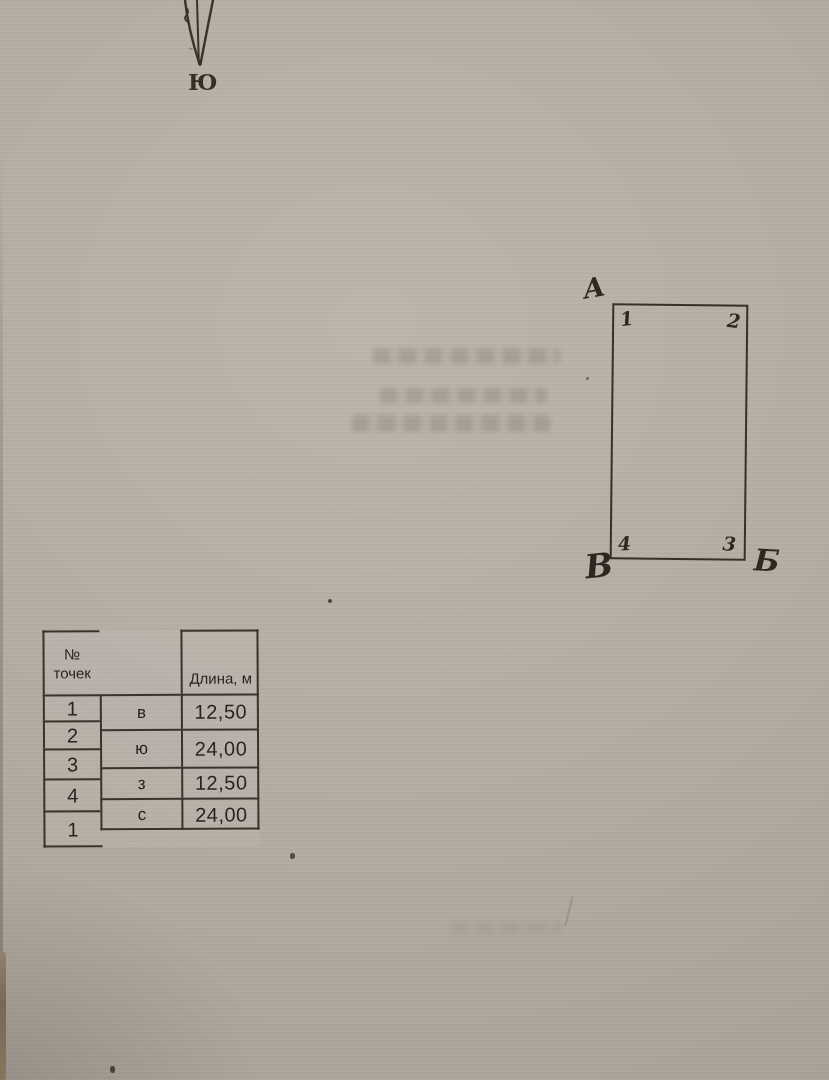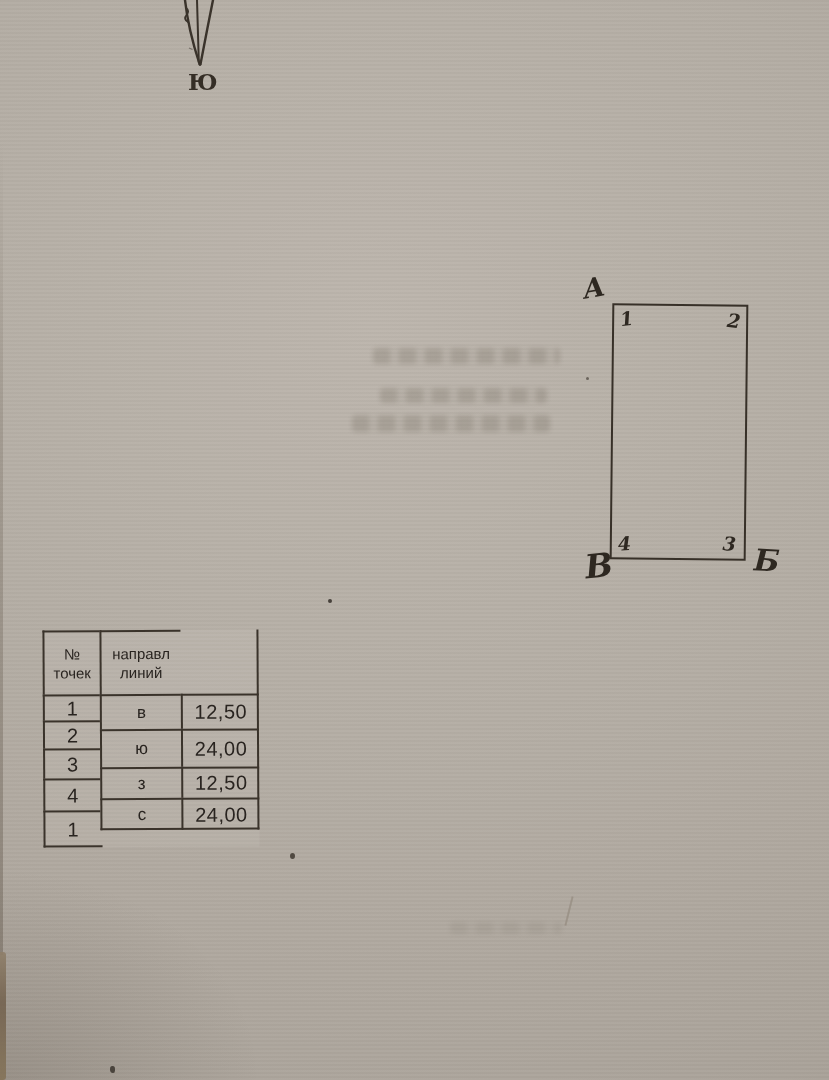--- a/index.html
+++ b/index.html
@@ -101,22 +101,21 @@
     <span class="hand corner c4">4</span>
   </div>
   <span class="hand lblA">А</span>
   <span class="hand lblV">В</span>
   <span class="hand lblB">Б</span>
 
   <div class="table-wrap">
 
     <div class="cell hdr" style="left:0;top:0;width:57px;height:64px;">№
 точек</div>
-    <div class="cell hdr" style="left:57px;top:0;width:81px;height:64px;">направл
-линий</div>
+    <div class="cell hdr hdr-bottom" style="left:138px;top:0;width:78px;height:64px;">Длина, м</div>
 
     <div class="cell pt" style="left:0;top:64px;width:57px;height:26px;">1</div>
     <div class="cell pt" style="left:0;top:90px;width:57px;height:28px;">2</div>
     <div class="cell pt" style="left:0;top:118px;width:57px;height:30px;">3</div>
     <div class="cell pt" style="left:0;top:148px;width:57px;height:32px;">4</div>
     <div class="cell pt" style="left:0;top:180px;width:57px;height:37px;">1</div>
 
     <div class="cell dir" style="left:57px;top:64px;width:81px;height:35px;">в</div>
     <div class="cell dir" style="left:57px;top:99px;width:81px;height:38px;">ю</div>
     <div class="cell dir" style="left:57px;top:137px;width:81px;height:31px;">з</div>

